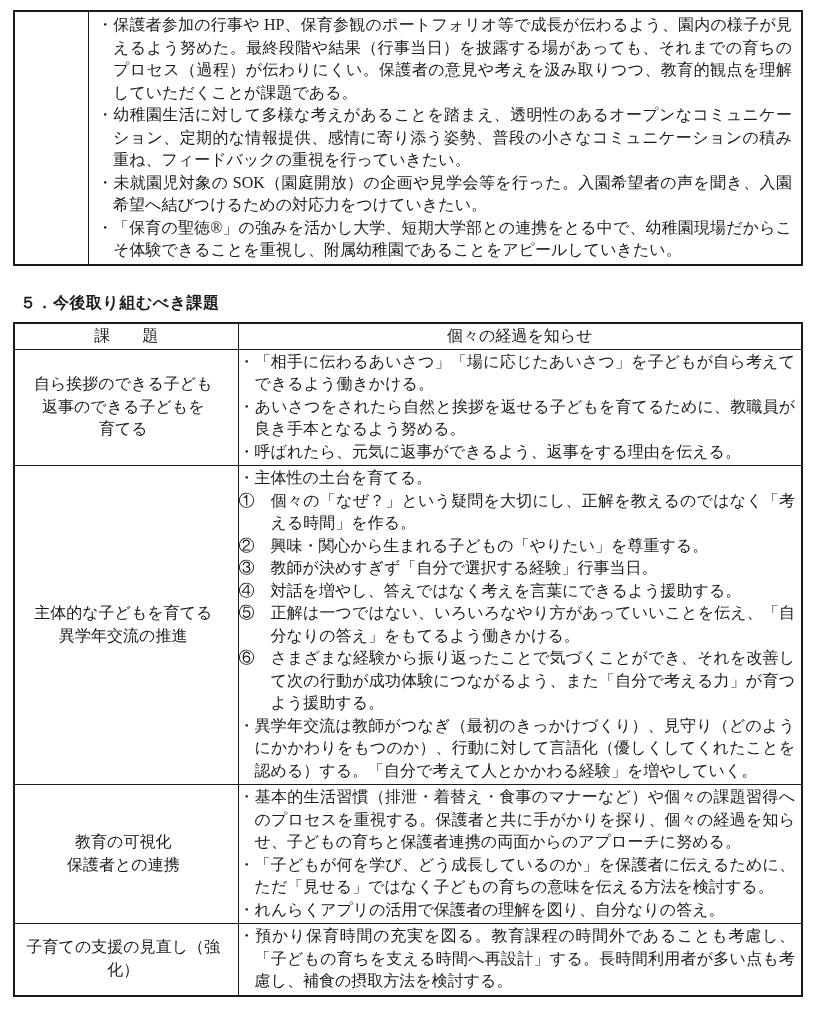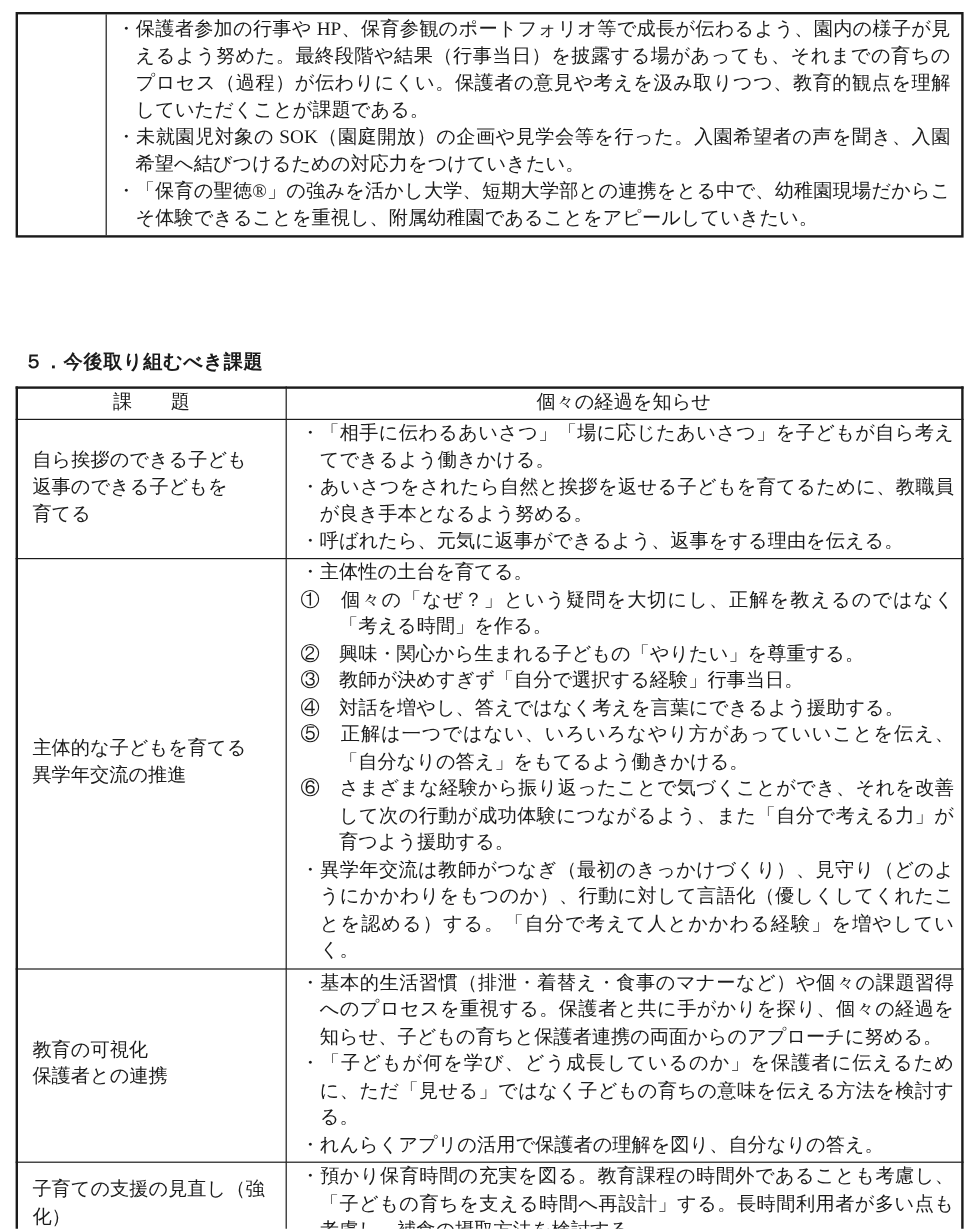--- a/index.html
+++ b/index.html
@@ -47,39 +47,40 @@
     table-layout:fixed;
   }
   table.issues,table.issues td,table.issues th{
     border:1px solid var(--border-color);
   }
   table.issues{border-width:2px;}
   table.issues th{
     font-weight:normal;text-align:center;
     padding:1px 4px;height:24px;
   }
-  table.issues td{vertical-align:middle;padding:1px 6px 2px 12px;font-family:Liberation Serif, serif;}
+  table.issues td{vertical-align:middle;padding:1px 6px 2px 0;font-family:Liberation Serif, serif;}
   col.issue-col{width:224px;}
-  .issue-line{text-align:left;}
+  .issue-line{text-align:center;}
   .method-cell{vertical-align:top !important;}
 
   
   p.para{margin:0;text-align:justify;}
   p.bullet{padding-left:16px;text-indent:-16px;}
   p.numbered{padding-left:32px;text-indent:-32px;}
 </style>
 </head>
 <body>
 
 <div class="page">
 
   <div class="topbox">
     <div class="topbox-left"></div>
     <div class="topbox-right">
         <p class="para bullet">・保護者参加の行事や HP、保育参観のポートフォリオ等で成長が伝わるよう、園内の様子が見えるよう努めた。最終段階や結果（行事当日）を披露する場があっても、それまでの育ちのプロセス（過程）が伝わりにくい。保護者の意見や考えを汲み取りつつ、教育的観点を理解していただくことが課題である。</p>
+        <p class="para bullet">・幼稚園生活に対して多様な考えがあることを踏まえ、透明性のあるオープンなコミュニケーション、定期的な情報提供、感情に寄り添う姿勢、普段の小さなコミュニケーションの積み重ね、フィードバックの重視を行っていきたい。</p>
         <p class="para bullet">・未就園児対象の SOK（園庭開放）の企画や見学会等を行った。入園希望者の声を聞き、入園希望へ結びつけるための対応力をつけていきたい。</p>
         <p class="para bullet">・「保育の聖徳®」の強みを活かし大学、短期大学部との連携をとる中で、幼稚園現場だからこそ体験できることを重視し、附属幼稚園であることをアピールしていきたい。</p>
       </div>
   </div>
 
   <div class="section-heading">５．今後取り組むべき課題</div>
 
   <table class="issues">
     <colgroup>
       <col class="issue-col">

